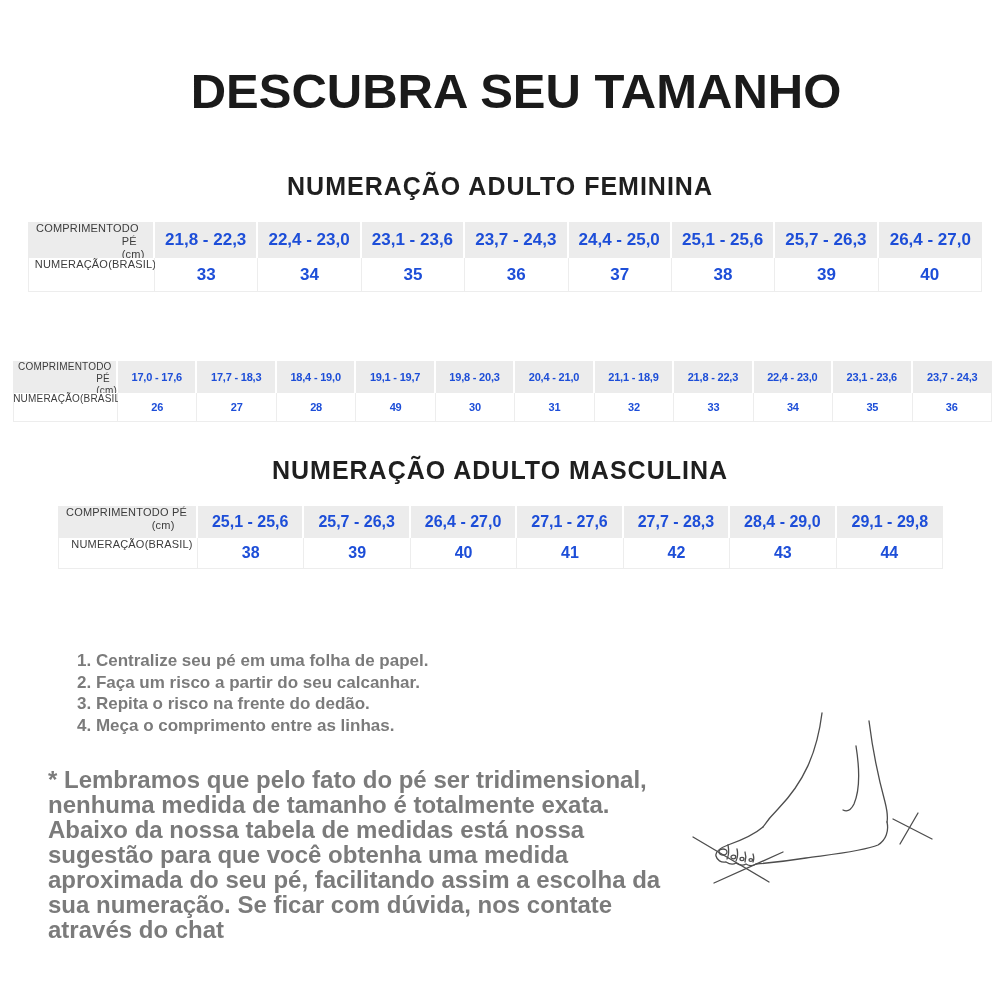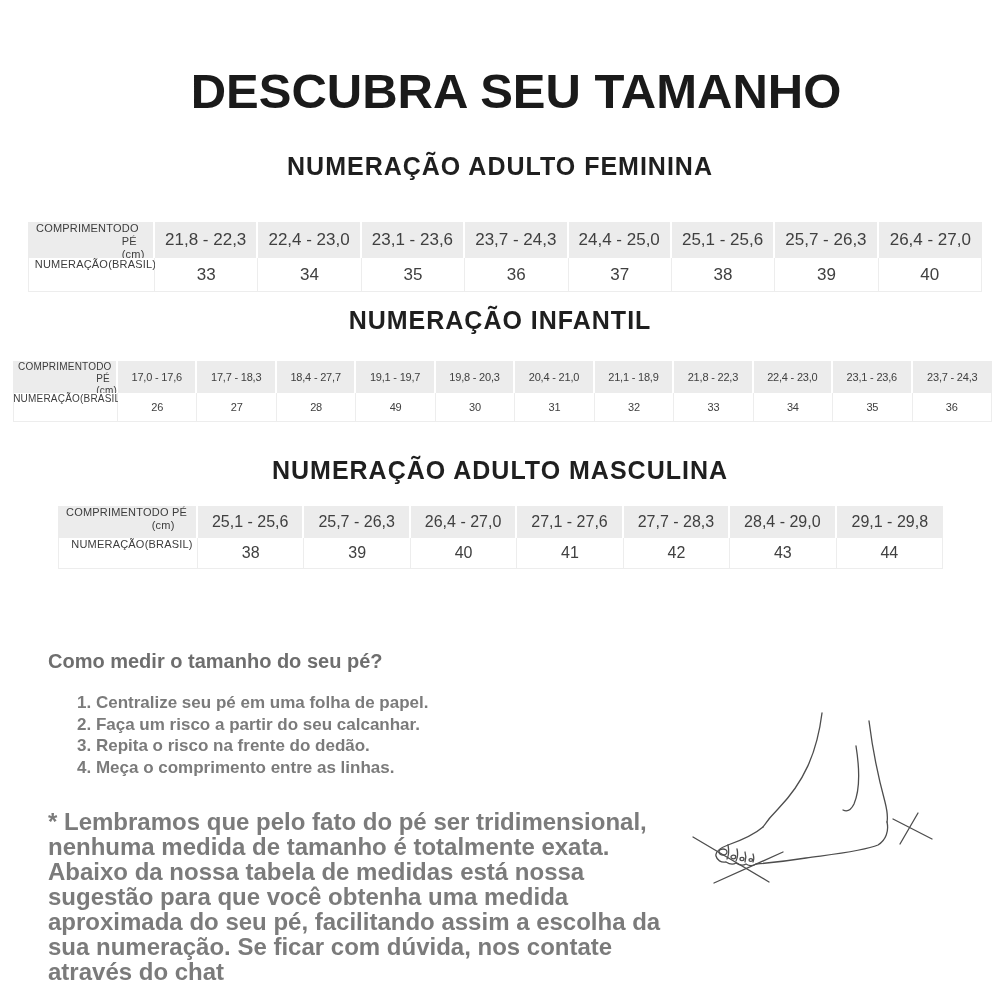--- a/index.html
+++ b/index.html
@@ -10,38 +10,38 @@
   }
   .main-title {
     position:absolute; top:48px; left:0; width:1000px; margin:16px;
     text-align:center; font-size:49px; line-height:54px; font-weight:bold;
     color:#1a1a1a; letter-spacing:0px;
   }
   .sec-heading {
     position:absolute; left:0; width:1000px; margin:0; text-align:center;
     font-weight:bold; color:#1f1f1f; font-size:25px; letter-spacing:1px;
   }
-  .h-fem  { top:152px; }
+  .h-fem  { top:172px; }
   .h-inf  { top:306px; }
   .h-masc { top:456px; }
 
   .size-table { position:absolute; display:grid; }
   .t0 { left:28px;  top:222px; width:954px; grid-template-columns:127px repeat(8,1fr);  grid-template-rows:36px 34px; }
   .t1 { left:13px;  top:361px; width:979px; grid-template-columns:105px repeat(11,1fr); grid-template-rows:32px 29px; }
   .t2 { left:58px;  top:506px; width:885px; grid-template-columns:140px repeat(7,1fr);  grid-template-rows:32px 31px; }
 
   .cell { display:flex; align-items:center; justify-content:center; box-sizing:border-box; }
   .hcell { background:#ececec; border-right:2px solid #ffffff; }
   .hcell.last { border-right:none; }
   .vcell { background:#ffffff; border-right:1px solid #ededed; border-bottom:1px solid #ededed; }
   .vcell.first { border-left:1px solid #ededed; }
   .lcell { flex-direction:row; align-items:flex-start; justify-content:center;
            padding-left:8px; color:#3c3c3c; font-size:11px; line-height:13px; letter-spacing:0.2px; }
   .t1 .lcell { font-size:10px; line-height:12px; padding-left:6px; }
-  .rcell, .scell { font-weight:normal; color:#404040; }
+  .rcell, .scell { font-weight:bold; color:#1d4ed8; }
   .t0 .rcell, .t0 .scell { font-size:17px; }
   .t1 .rcell, .t1 .scell { font-size:11px; letter-spacing:-0.2px; }
   .t2 .rcell, .t2 .scell { font-size:16px; }
 
   .howto { position:absolute; left:48px; top:650px; width:625px; color:#7b7b7b; font-weight:bold; }
   .howto-heading { margin:0 0 19px 0; font-size:20px; color:#6e6e6e; }
   .howto-steps { margin:0 0 31px 0; }
   .howto-step { font-size:17px; line-height:21.5px;margin-left:29px; }
   .howto-note { font-size:24px; line-height:25px; }
 
@@ -108,34 +108,33 @@
         <span>38</span>
       </div>
       <div class="cell vcell scell">
         <span>39</span>
       </div>
       <div class="cell vcell scell">
         <span>40</span>
       </div>
     </div>
 
-  <h2 class="sec-heading h-inf">NUMERAÇÃO INFANTIL</h2>
   <div class="size-table t1">
       <div class="cell hcell lcell">
         <span>COMPRIMENTO</span>
         <span>DO PÉ (cm)</span>
       </div>
       <div class="cell hcell rcell">
         <span>17,0 - 17,6</span>
       </div>
       <div class="cell hcell rcell">
         <span>17,7 - 18,3</span>
       </div>
       <div class="cell hcell rcell">
-        <span>18,4 - 27,7</span>
+        <span>18,4 - 19,0</span>
       </div>
       <div class="cell hcell rcell">
         <span>19,1 - 19,7</span>
       </div>
       <div class="cell hcell rcell">
         <span>19,8 - 20,3</span>
       </div>
       <div class="cell hcell rcell">
         <span>20,4 - 21,0</span>
       </div>
@@ -241,21 +240,20 @@
       </div>
       <div class="cell vcell scell">
         <span>43</span>
       </div>
       <div class="cell vcell scell">
         <span>44</span>
       </div>
     </div>
 
   <div class="howto">
-    <p class="howto-heading">Como medir o tamanho do seu pé?</p>
     <div class="howto-steps">
       <div class="howto-step">1. Centralize seu pé em uma folha de papel.</div>
       <div class="howto-step">2. Faça um risco a partir do seu calcanhar.</div>
       <div class="howto-step">3. Repita o risco na frente do dedão.</div>
       <div class="howto-step">4. Meça o comprimento entre as linhas.</div>
     </div>
     <div class="howto-note">* Lembramos que pelo fato do pé ser tridimensional, nenhuma medida de tamanho é totalmente exata. Abaixo da nossa tabela de medidas está nossa sugestão para que você obtenha uma medida aproximada do seu pé, facilitando assim a escolha da sua numeração. Se ficar com dúvida, nos contate através do chat</div>
   </div>
 
   <svg class="foot-art" viewBox="0 0 330 260" aria-hidden="true">

